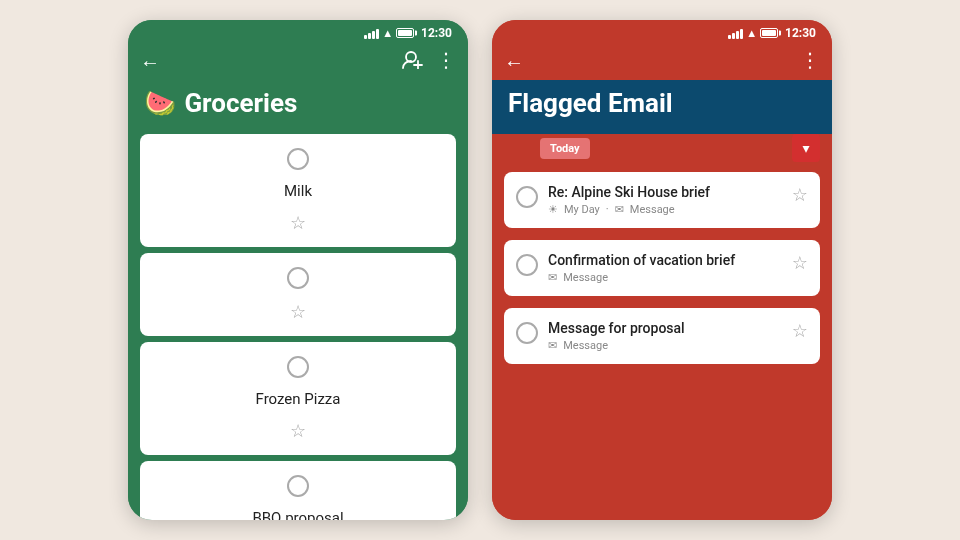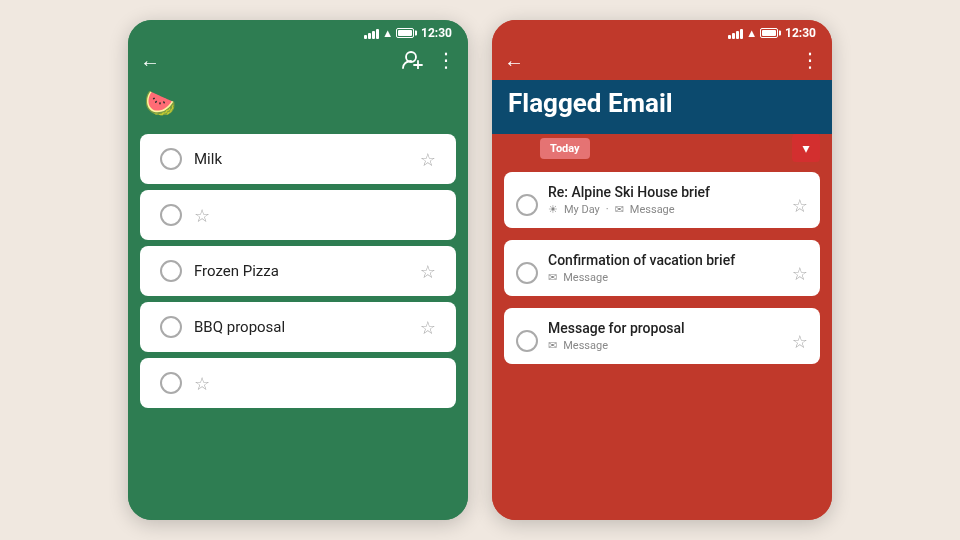--- a/index.html
+++ b/index.html
@@ -98,22 +98,23 @@
       flex-direction: column;
       gap: 6px;
       overflow-y: auto;
     }
 
     .list-item {
       background: white;
       border-radius: 8px;
       display: flex;
       align-items: center;
-      padding: 14px 20px;
+      padding: 14px 12px;
       gap: 12px;
+      flex-direction: column;
     }
 
     .circle-checkbox {
       width: 22px;
       height: 22px;
       border-radius: 50%;
       border: 2px solid #aaa;
       flex-shrink: 0;
       cursor: pointer;
     }
@@ -181,21 +182,21 @@
       justify-content: center;
       cursor: pointer;
       font-size: 14px;
     }
 
     .email-item {
       background: white;
       border-radius: 8px;
       padding: 12px;
       display: flex;
-      align-items: flex-end;
+      align-items: flex-start;
       gap: 10px;
       margin-bottom: 6px;
     }
 
     .email-item .circle-checkbox {
       margin-top: 2px;
     }
 
     .email-body {
       flex: 1;
@@ -301,20 +302,21 @@
           <line x1="12" y1="14" x2="20" y2="14" stroke="white" stroke-width="1.8" stroke-linecap="round"></line>
         </svg>
       </button>
       <button class="icon-btn">⋮</button>
     </div>
   </div>
 
   <div class="title-area">
     <div class="app-title">
       <span>🍉</span>
+      <span>Groceries</span>
     </div>
   </div>
 
   <div class="list-content">
     <div class="list-item">
       <div class="circle-checkbox"></div>
       <span class="item-text">Milk</span>
       <span class="star-icon">☆</span>
     </div>
     <div class="list-item">

